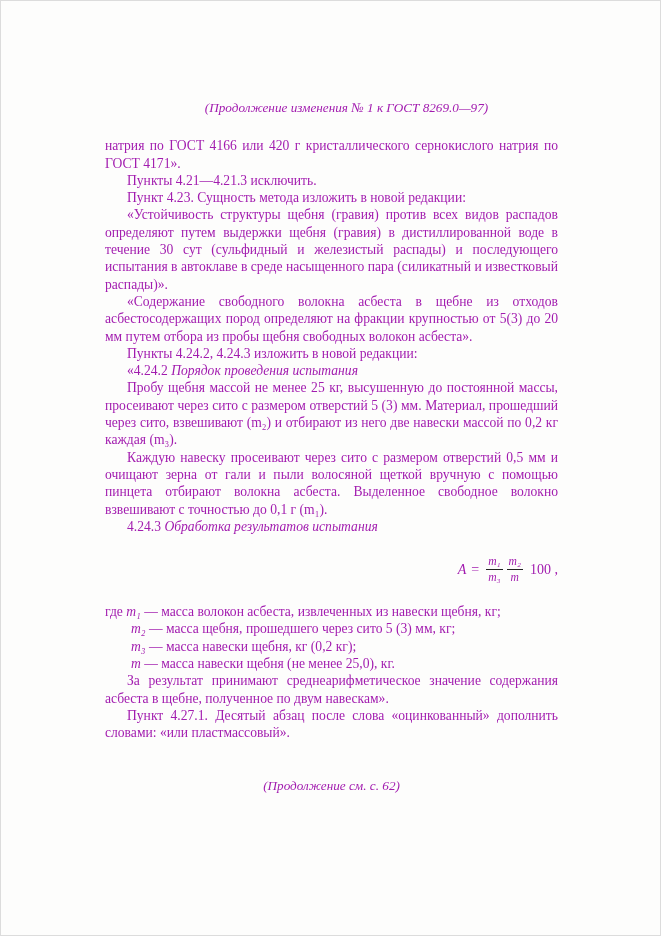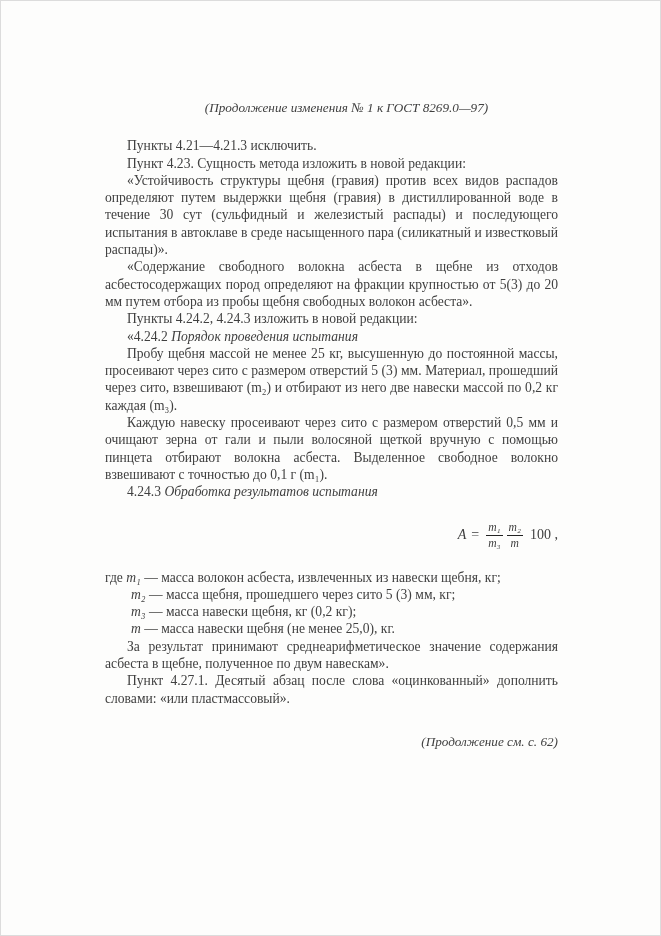--- a/index.html
+++ b/index.html
@@ -6,21 +6,21 @@
   .page {
     position: relative;
     width: 661px;
     height: 936px;
     margin: 0 auto;
     background: #fdfdfc;
     box-sizing: border-box;
     font-family: "Liberation Serif", "DejaVu Serif", serif;
     font-size: 13.6px;
     line-height: 17.3px;
-    color: #404040;
+    color: #a21caf;
     overflow: hidden;
     border: 1px solid #dcdcdc;
   }
   .content {
     position: absolute;
     left: 104px;
     top: 98px;
     width: 453px;
   }
   .running-title {
@@ -55,34 +55,35 @@
     margin: 0 2px;
   }
   .frac .num { border-bottom: 1px solid #222; padding: 0 2px 1px 2px; }
   .frac .den { padding-top: 1px; }
   .f-factor { margin-left: 5px; }
 
   .def-line { margin: 0; text-align: justify; }
   .def-indent { padding-left: 26px; }
 
   .page-footer {
-    text-align: right;
+    text-align: center;
     font-style: italic;
     font-size: 13.2px;
-    margin-top: 26px;
+    margin-top: 35px;
   }
 </style>
 </head>
 <body>
 
 <div class="page">
   <div class="content">
 
     <div class="running-title">(Продолжение изменения № 1 к ГОСТ 8269.0—97)</div>
 
+    <p class="para">натрия по ГОСТ 4166 или 420 г кристаллического сернокислого натрия по ГОСТ 4171».</p>
     <p class="para indent">Пункты 4.21—4.21.3 исключить.</p>
     <p class="para indent">Пункт 4.23. Сущность метода изложить в новой редакции:</p>
     <p class="para indent">«Устойчивость структуры щебня (гравия) против всех видов распадов определяют путем выдержки щебня (гравия) в дистиллированной воде в течение 30 сут (сульфидный и железистый распады) и последующего испытания в автоклаве в среде насыщенного пара (силикатный и известковый распады)».</p>
     <p class="para indent">«Содержание свободного волокна асбеста в щебне из отходов асбестосодержащих пород определяют на фракции крупностью от 5(3) до 20 мм путем отбора из пробы щебня свободных волокон асбеста».</p>
     <p class="para indent">Пункты 4.24.2, 4.24.3 изложить в новой редакции:</p>
 
     <p class="para indent"><span>«4.24.2 </span><span class="it">Порядок проведения испытания</span></p>
 
     <p class="para indent">Пробу щебня массой не менее 25 кг, высушенную до постоянной массы, просеивают через сито с размером отверстий 5 (3) мм. Материал, прошедший через сито, взвешивают (m₂) и отбирают из него две навески массой по 0,2 кг каждая (m₃).</p>
     <p class="para indent">Каждую навеску просеивают через сито с размером отверстий 0,5 мм и очищают зерна от гали и пыли волосяной щеткой вручную с помощью пинцета отбирают волокна асбеста. Выделенное свободное волокно взвешивают с точностью до 0,1 г (m₁).</p>

